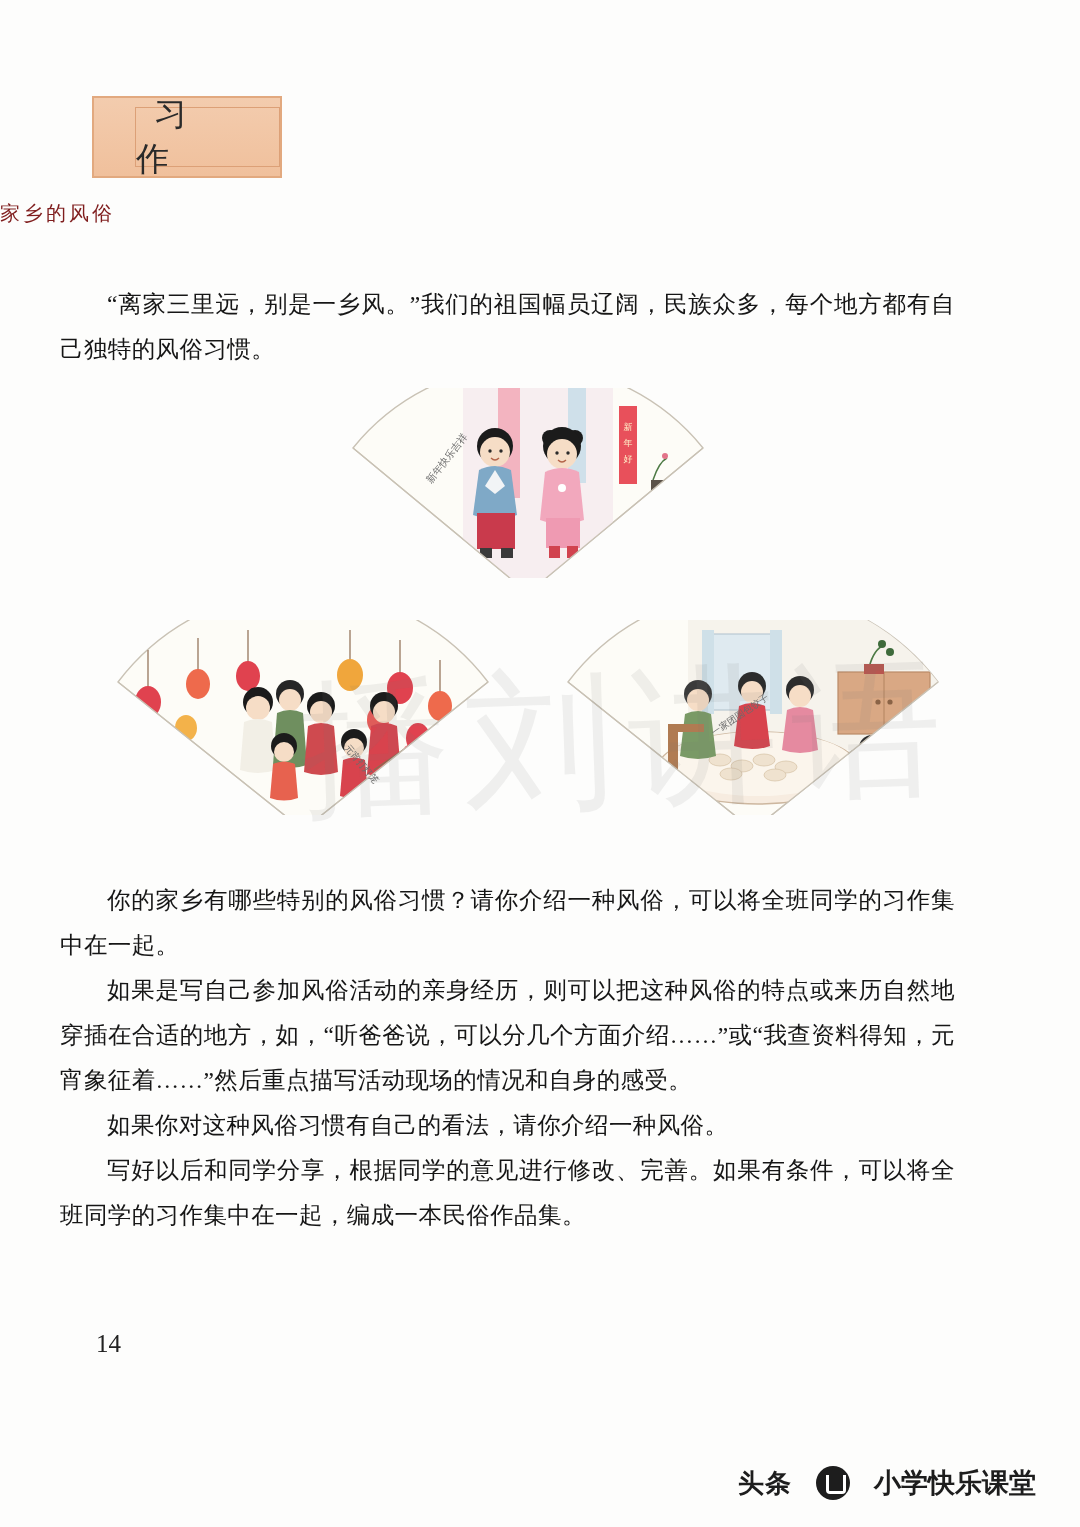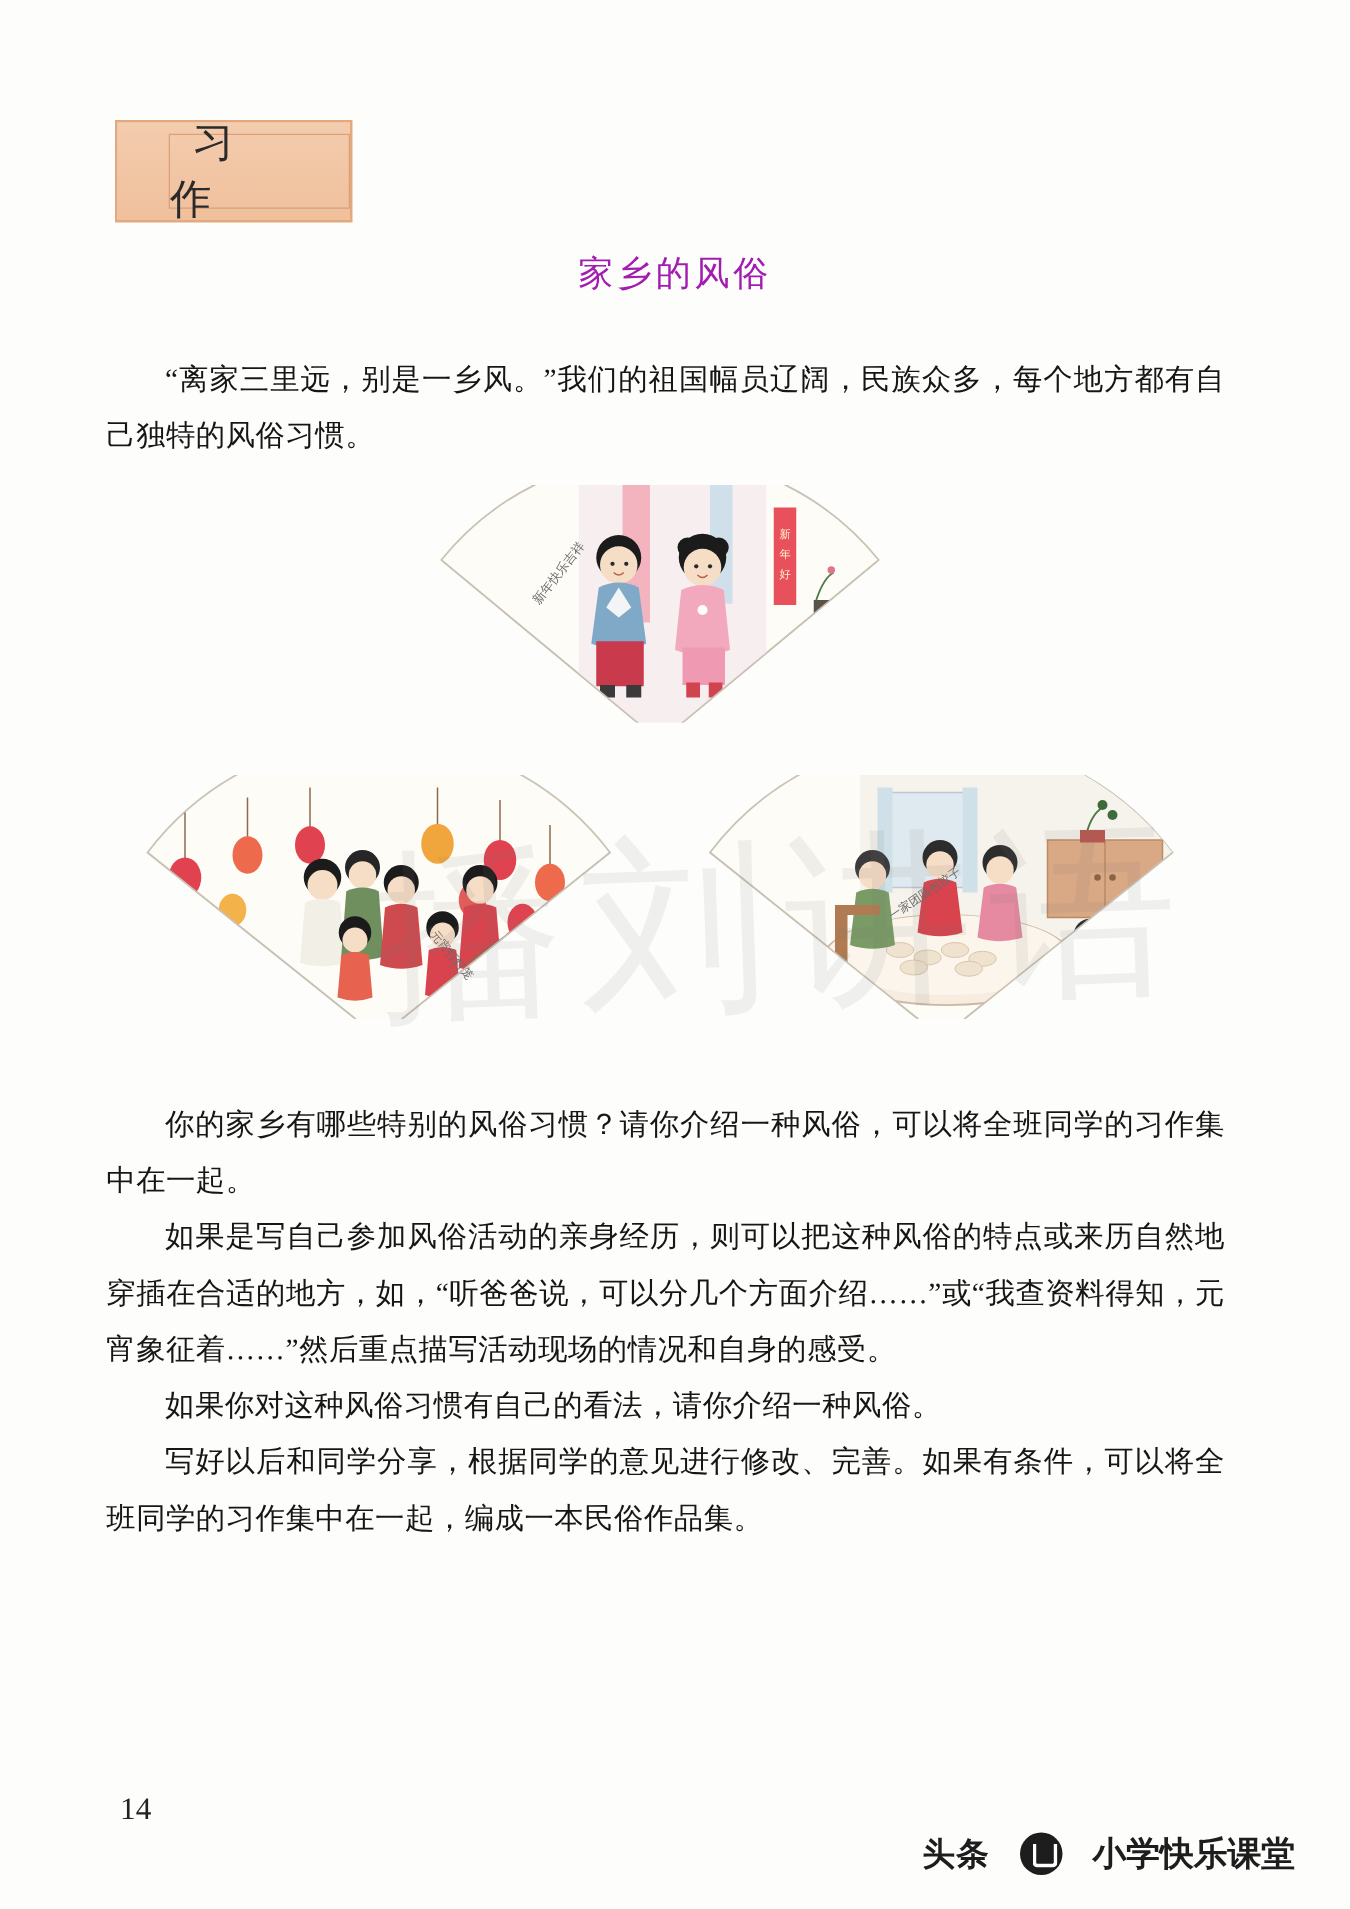--- a/index.html
+++ b/index.html
@@ -49,30 +49,30 @@
     font-family: "Liberation Serif", "DejaVu Serif", serif;
     margin-left: 41px;
   }
 
   
   .doc-title {
     position: absolute;
     left: 0;
     right: 0;
     top: 200px;
-    text-align: center;
-    font-size: 28px;
+    text-align: left;
+    font-size: 20px;
     letter-spacing: 3px;
-    color: #a21caf;
+    color: #7f1d1d;
   }
 
   
   .body-text {
     position: absolute;
-    left: 85px;
+    left: 60px;
     width: 895px;
     font-size: 23.5px;
     line-height: 45px;
     text-align: justify;
     letter-spacing: 0.4px;
     color: #161616;
   }
   .para {
     margin: 0 0 0 0;
     text-indent: 2em;
@@ -105,21 +105,21 @@
     font-family: "Liberation Serif", "DejaVu Serif", serif;
     pointer-events: none;
     user-select: none;
     transform: rotate(-2deg);
   }
 
   
   .page-number {
     position: absolute;
     left: 96px;
-    top: 1434px;
+    top: 1330px;
     font-size: 25px;
     color: #222;
   }
 
   
   .source-mark {
     position: absolute;
     right: 44px;
     bottom: 26px;
     display: flex;

